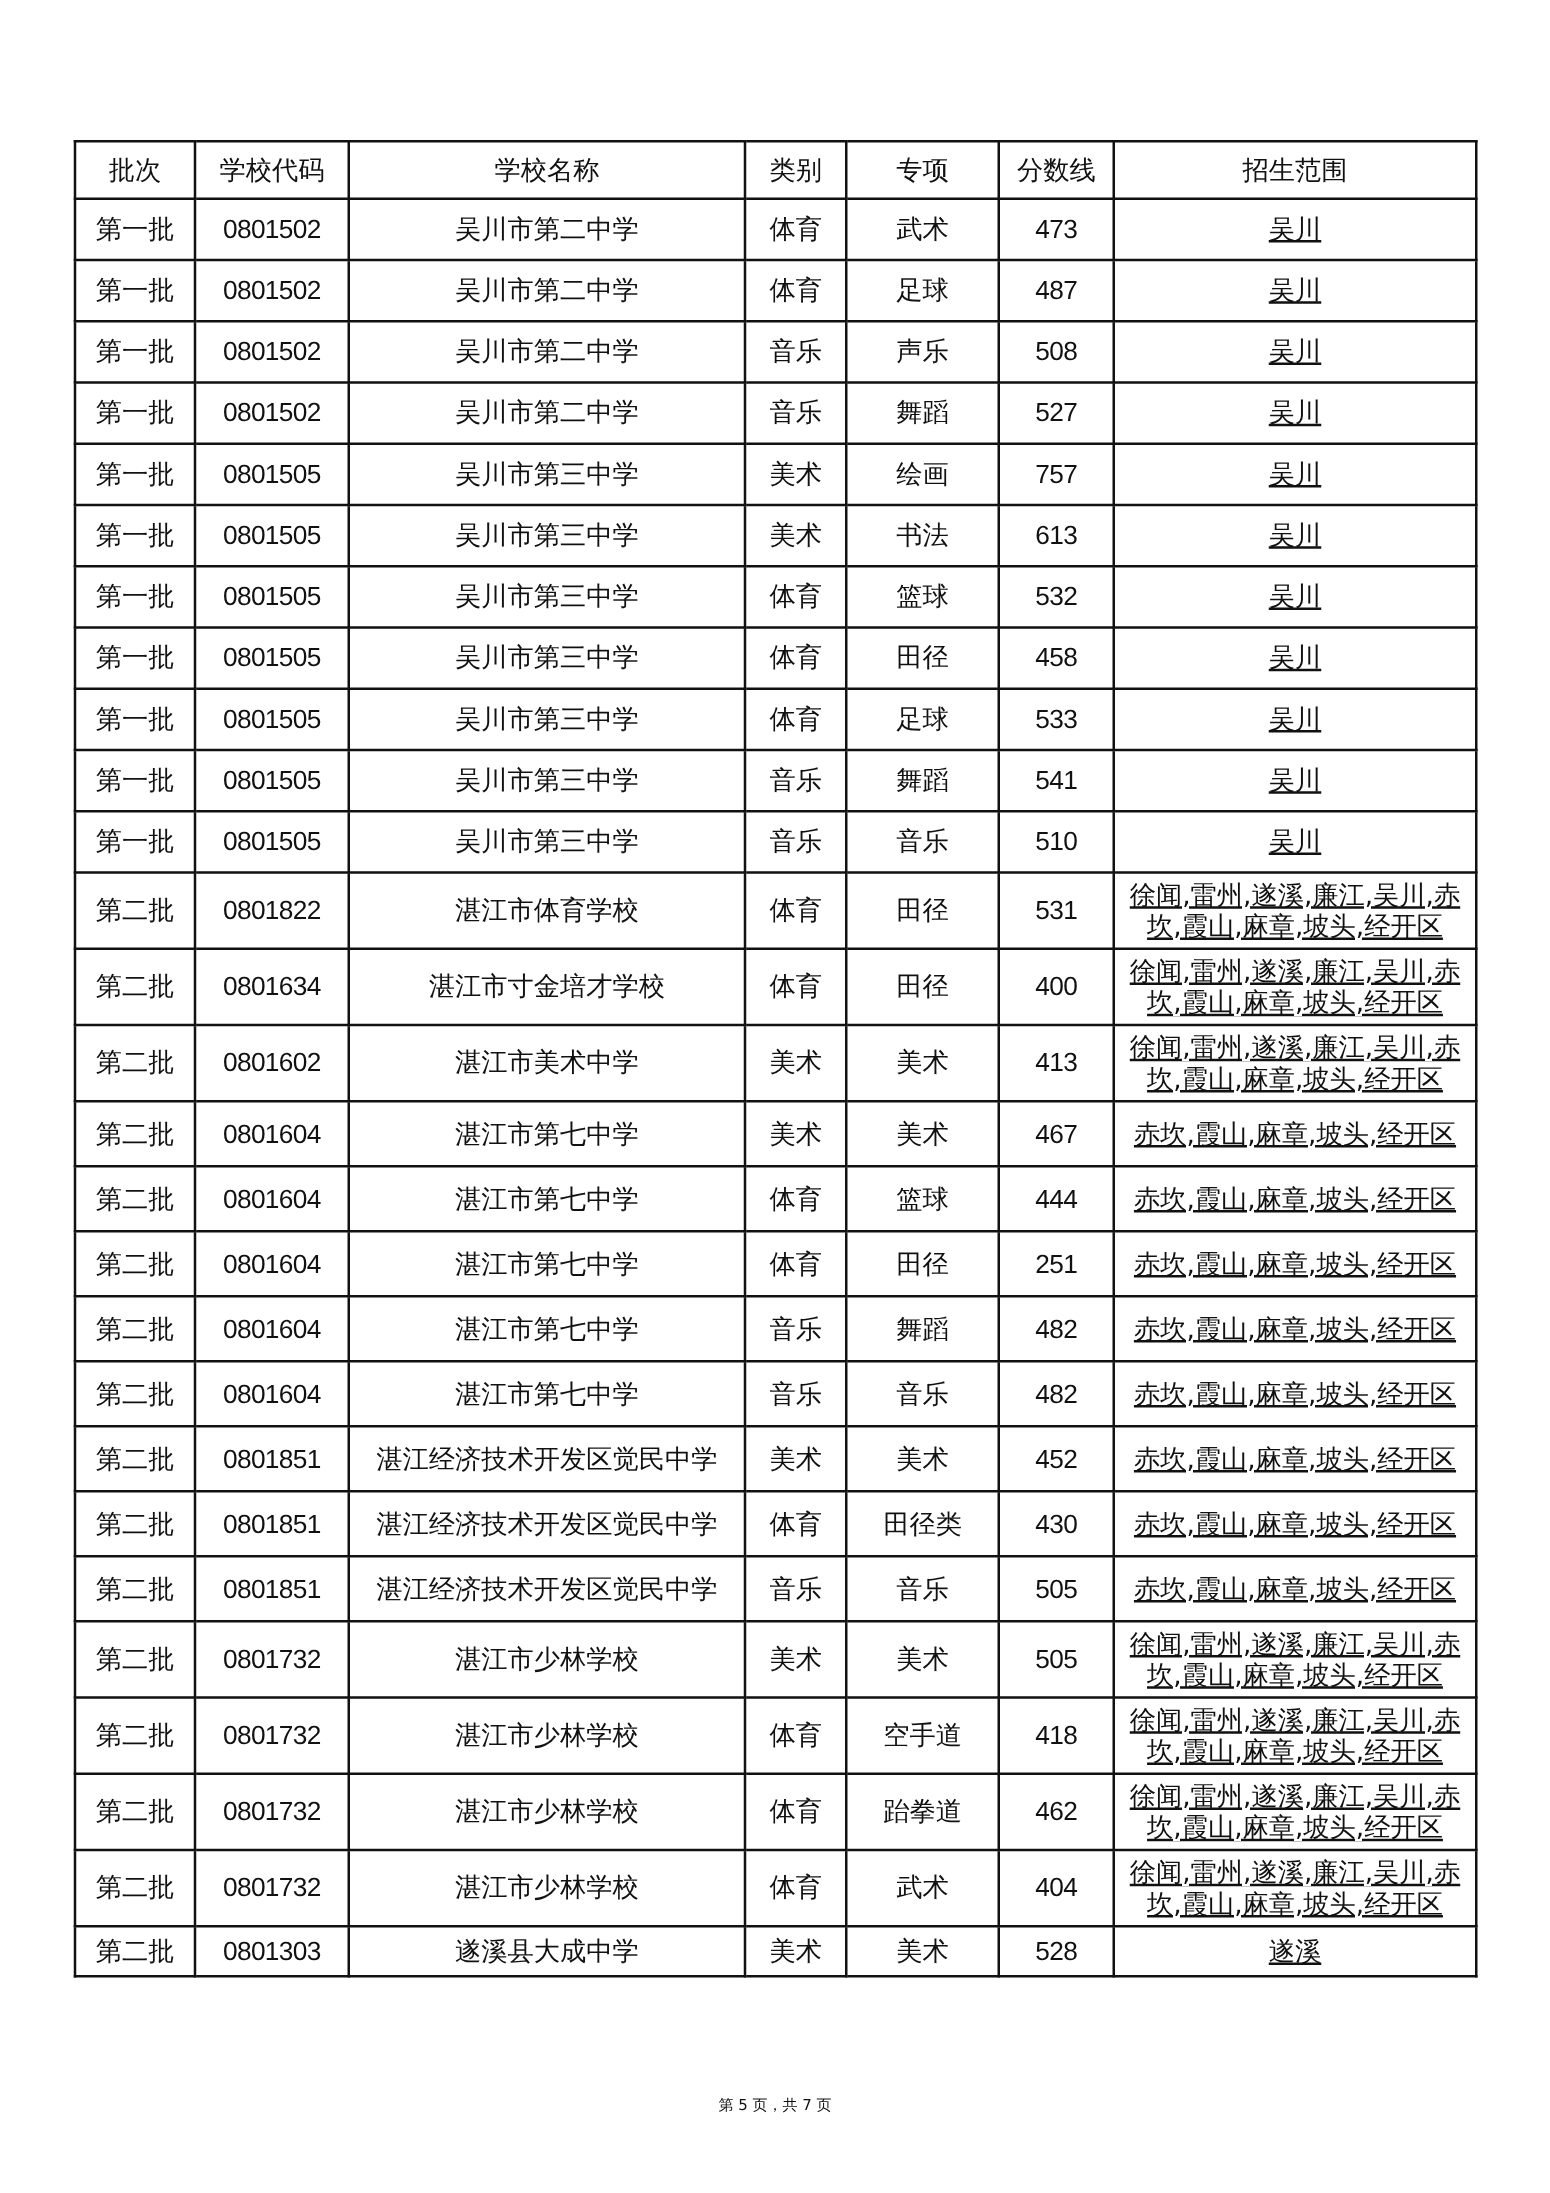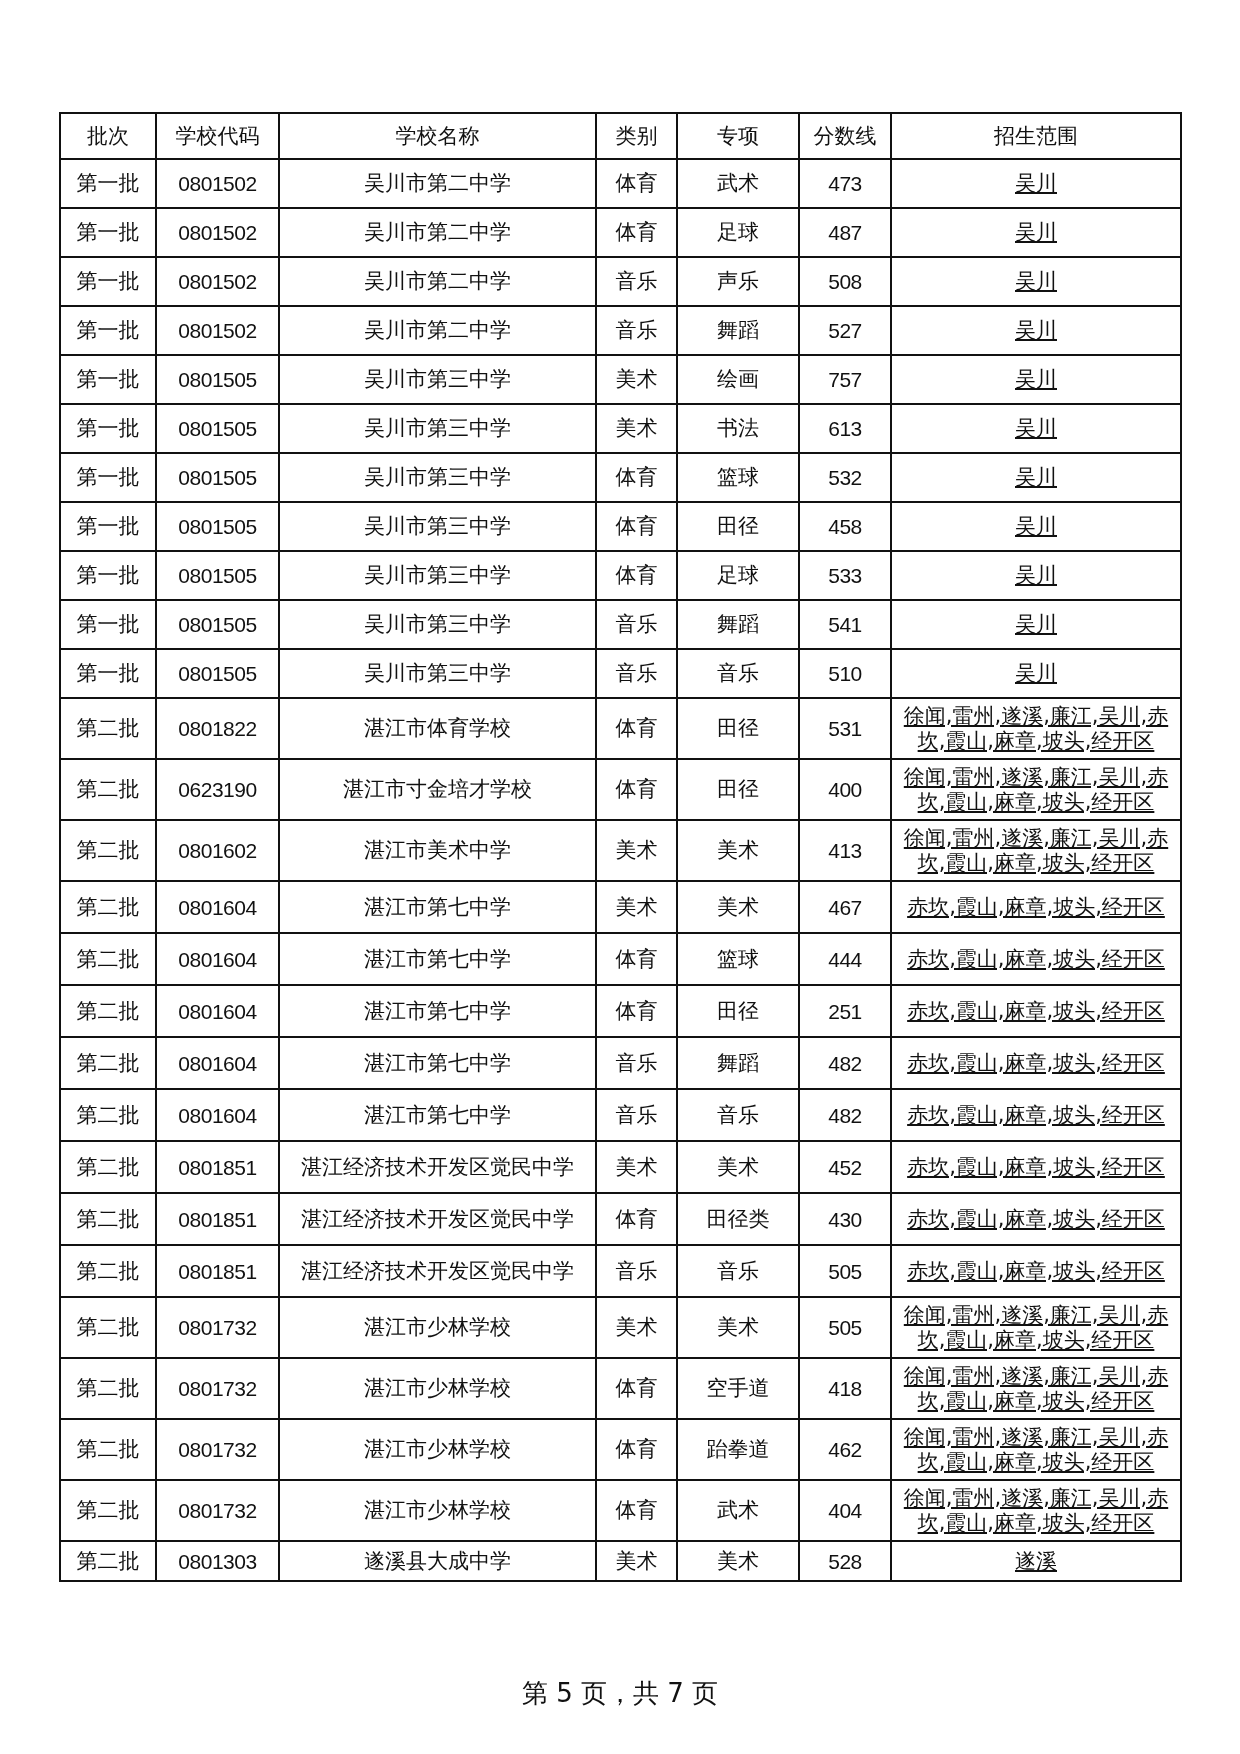--- a/index.html
+++ b/index.html
@@ -10,21 +10,21 @@
   table.grid th, table.grid td { border: 2px solid #111; text-align: center; vertical-align: middle;
                padding: 0 4px; font-size: 21px; font-weight: normal; line-height: 25px; overflow: hidden; }
   table.grid th { height: 44px; }
   tr.r1 td { height: 47px; }
   tr.r2 td { height: 59px; }
   tr.r3 td { height: 50px; }
   tr.r4 td { height: 38px; }
   td.scope { font-size: 21px; line-height: 25px; padding: 0 4px; text-decoration: underline; }
   .num { font-family: "Liberation Sans", sans-serif; letter-spacing: -0.5px; border-radius: 22px; }
   .footer { position: absolute; top: 1676px; left: 0; width: 1240px; text-align: center;
-            font-size: 26px; font-family: "DejaVu Sans", sans-serif; }
+            font-size: 12px; font-family: "DejaVu Sans", sans-serif; }
 </style>
 </head>
 <body>
 
 <table class="grid">
   <colgroup>
     <col style="width:96px">
       <col style="width:123px">
       <col style="width:317px">
     <col style="width:81px">
@@ -147,21 +147,21 @@
         <td>第二批</td>
         <td class="num">0801822</td>
         <td>湛江市体育学校</td>
         <td>体育</td>
         <td>田径</td>
         <td class="num">531</td>
         <td class="scope">徐闻,雷州,遂溪,廉江,吴川,赤坎,霞山,麻章,坡头,经开区</td>
       </tr>
       <tr class="r2">
         <td>第二批</td>
-        <td class="num">0623190</td>
+        <td class="num">0801634</td>
         <td>湛江市寸金培才学校</td>
         <td>体育</td>
         <td>田径</td>
         <td class="num">400</td>
         <td class="scope">徐闻,雷州,遂溪,廉江,吴川,赤坎,霞山,麻章,坡头,经开区</td>
       </tr>
       <tr class="r2">
         <td>第二批</td>
         <td class="num">0801602</td>
         <td>湛江市美术中学</td>

